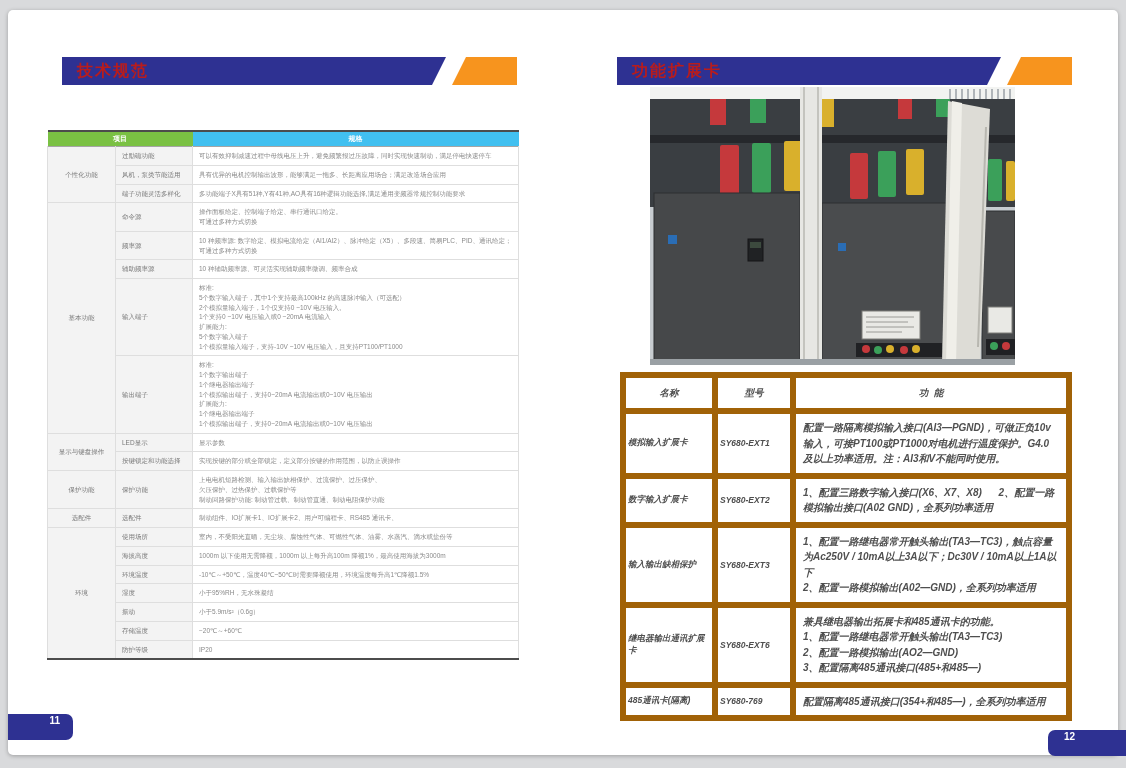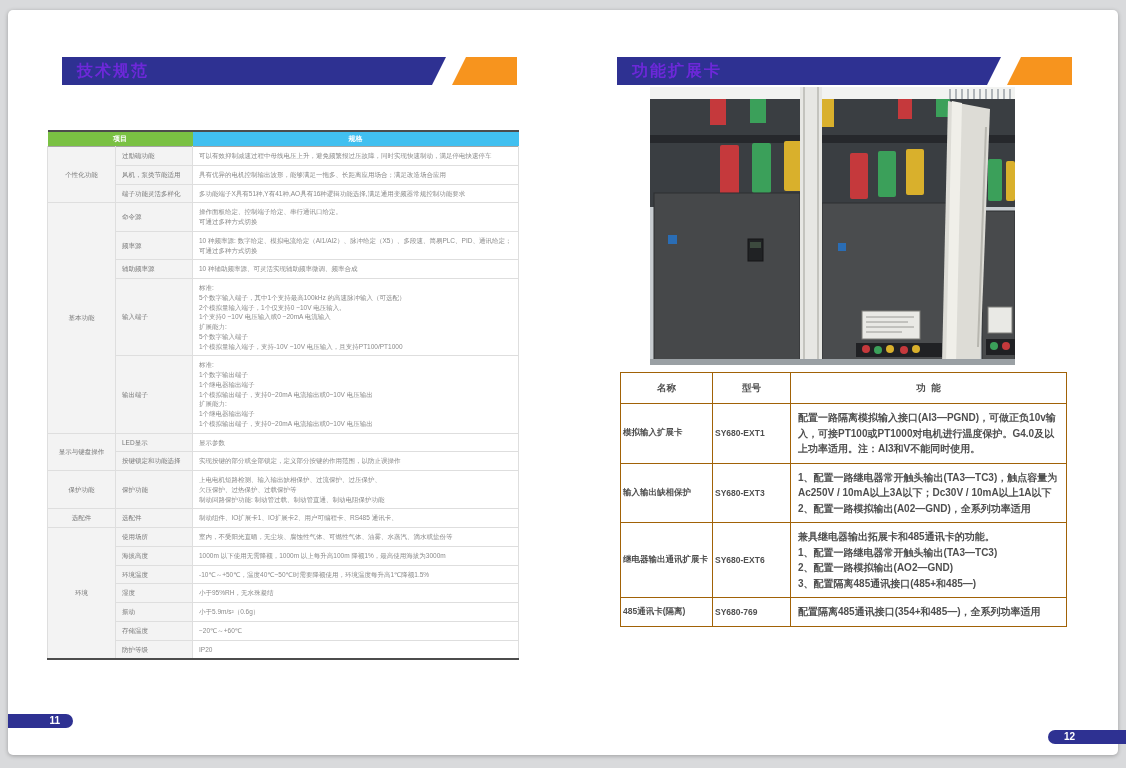--- a/index.html
+++ b/index.html
@@ -17,21 +17,21 @@
   .banner{position:absolute;height:28px;width:455px;}
   .banner .blue{
     position:absolute;left:0;top:0;width:384px;height:28px;background:#2e3192;
     clip-path:polygon(0 0,100% 0,calc(100% - 14px) 100%,0 100%);
   }
   .banner .orange{
     position:absolute;left:390px;top:0;width:65px;height:28px;background:#f7941e;
     clip-path:polygon(14px 0,100% 0,100% 100%,0 100%);
   }
   .banner .title{
-    position:absolute;left:15px;top:0;line-height:28px;color:#6d28d9;
+    position:absolute;left:15px;top:0;line-height:28px;color:#b91c1c;
     font-size:16px;font-weight:bold;letter-spacing:2px;z-index:2;
   }
   
   table.spec{
     position:absolute;left:47px;top:130px;width:471px;
     border-collapse:collapse;table-layout:fixed;
     border-top:2px solid #4c4c4c;border-bottom:2px solid #4c4c4c;
   }
   table.spec col.c1{width:68px;} table.spec col.c2{width:77px;} table.spec col.c3{width:326px;}
   table.spec thead th{
@@ -47,32 +47,32 @@
   table.spec td.gc{background:#f3f3f3;text-align:center;color:#787878;}
   table.spec td.lc{background:#f3f3f3;color:#787878;}
   table.spec td.dc{white-space:pre-wrap;background:#ffffff;}
   table.spec tr.g td{border-top:1px solid #a5a5a5;}
   
   table.ext{
     position:absolute;left:620px;top:372px;width:446px;
     border-collapse:collapse;table-layout:fixed;background:#fff;
   }
   table.ext col.e1{width:92px;} table.ext col.e2{width:78px;} table.ext col.e3{width:276px;}
-  table.ext th,table.ext td{border:1px solid #a16207;color:#4f4f4f;}
+  table.ext th,table.ext td{border:6px solid #a16207;color:#4f4f4f;font-style:italic;}
   table.ext thead th{font-size:9.5px;font-weight:bold;height:28px;white-space:pre;}
   table.ext td.name,table.ext td.model{
     text-align:left;font-size:8.5px;font-weight:bold;padding:4px 2px;
   }
   table.ext td.func{
     font-size:10px;font-weight:bold;line-height:1.55;
     padding:6px 7px;white-space:pre-wrap;
   }
   
   .pill{
-    position:absolute;top:714px;height:14px;background:#2e3192;color:#ffffff;
+    position:absolute;top:714px;height:26px;background:#2e3192;color:#ffffff;
     font-size:10px;font-weight:bold;line-height:14px;z-index:3;
   }
   .pill.left{left:8px;width:52px;border-radius:0 7px 7px 0;text-align:right;padding-right:13px;}
   .pill.right{right:0;width:62px;border-radius:7px 0 0 7px;text-align:left;padding-left:16px;margin-top:16px;}
   
   .photo{position:absolute;left:650px;top:87px;width:365px;height:278px;}
 </style>
 </head>
 <body>
 
@@ -302,20 +302,25 @@
       <th>功  能</th>
     </tr>
   </thead>
   <tbody>
     <tr>
       <td class="name">模拟输入扩展卡</td>
       <td class="model">SY680-EXT1</td>
       <td class="func">配置一路隔离模拟输入接口(AI3—PGND)，可做正负10v输入，可接PT100或PT1000对电机进行温度保护。G4.0及以上功率适用。注：AI3和V不能同时使用。</td>
     </tr>
     <tr>
+      <td class="name">数字输入扩展卡</td>
+      <td class="model">SY680-EXT2</td>
+      <td class="func">1、配置三路数字输入接口(X6、X7、X8)      2、配置一路模拟输出接口(A02 GND)，全系列功率适用</td>
+    </tr>
+    <tr>
       <td class="name">输入输出缺相保护</td>
       <td class="model">SY680-EXT3</td>
       <td class="func">1、配置一路继电器常开触头输出(TA3—TC3)，触点容量为Ac250V / 10mA以上3A以下；Dc30V / 10mA以上1A以下
 2、配置一路模拟输出(A02—GND)，全系列功率适用</td>
     </tr>
     <tr>
       <td class="name">继电器输出通讯扩展卡</td>
       <td class="model">SY680-EXT6</td>
       <td class="func">兼具继电器输出拓展卡和485通讯卡的功能。
 1、配置一路继电器常开触头输出(TA3—TC3)

